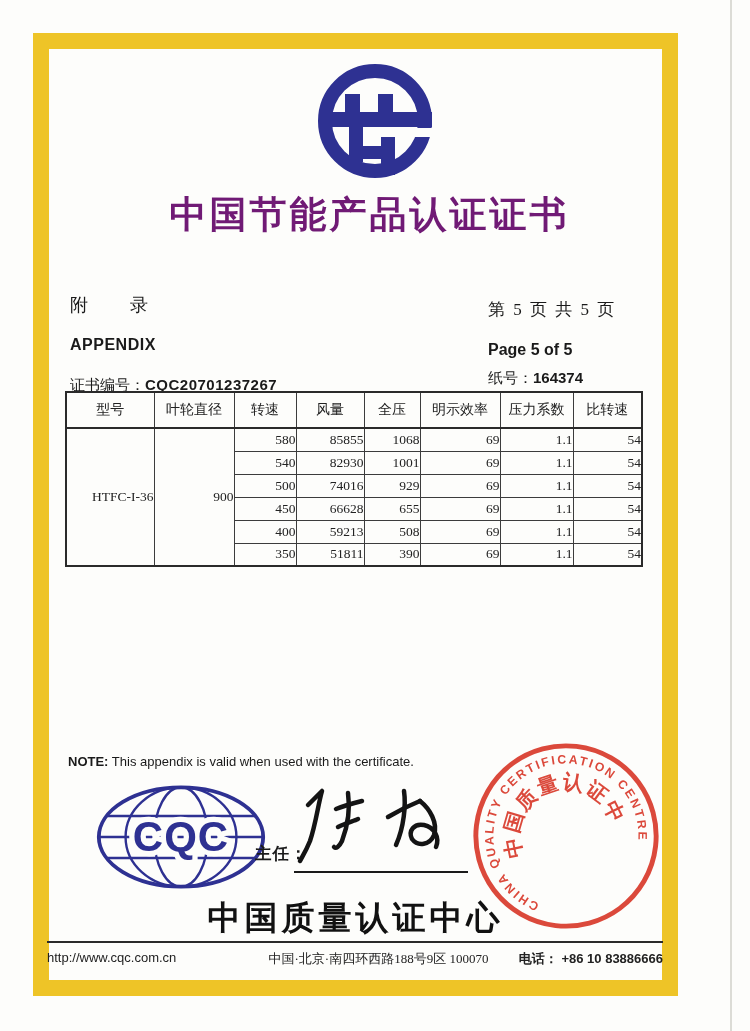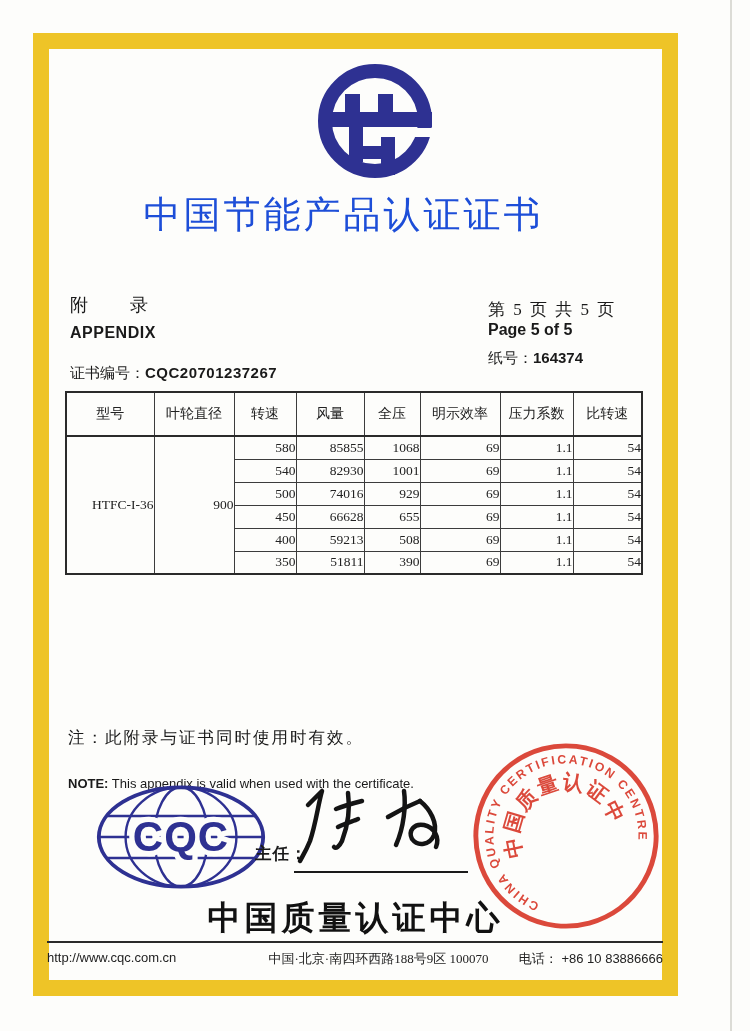--- a/index.html
+++ b/index.html
@@ -6,42 +6,42 @@
   html,body { background:#ffffff; }
   body { font-family:"Liberation Sans","DejaVu Sans",sans-serif; color:#1a1a1a; }
   #paper { position:relative; width:750px; height:1031px; background:#fdfdfb; overflow:hidden; }
 
   .frame { position:absolute; left:33px; top:33px; width:645px; height:963px;
            border:16px solid #EEC427; }
   .paper-edge { position:absolute; right:18px; top:0; width:2px; height:1031px; background:#dcdcd6; }
 
   .logo-box { position:absolute; left:300px; top:60px; width:150px; height:122px; }
 
-  .cert-title { position:absolute; left:37px; top:190px; width:613px; text-align:center;
-                font-size:37px; font-weight:normal; letter-spacing:3px; color:#1d4ed8; }
+  .cert-title { position:absolute; left:63px; top:190px; width:613px; text-align:center;
+                font-size:37px; font-weight:bold; letter-spacing:3px; color:#701a75; }
 
   .meta-left { position:absolute; left:70px; top:293px; }
   .meta-right { position:absolute; left:488px; top:298px; }
   .appendix-cn { font-family:"Liberation Serif","DejaVu Serif",serif; font-size:18px; letter-spacing:2px; }
-  .appendix-en { font-size:16px; font-weight:bold; margin-top:7px; letter-spacing:0.5px; }
+  .appendix-en { font-size:16px; font-weight:bold; margin-top:19px; letter-spacing:0.5px; }
   .cert-line { margin-top:22px; font-size:15px; }
   .cert-line .lbl { font-family:"Liberation Serif","DejaVu Serif",serif; }
   .cert-line .val { font-weight:600; letter-spacing:0.5px; }
   .page-cn { font-family:"Liberation Serif","DejaVu Serif",serif; font-size:17px; letter-spacing:2px; }
-  .page-en { font-size:16px; font-weight:bold; margin-top:0; }
+  .page-en { font-size:16px; font-weight:bold; margin-top:20px; }
   .paper-line { margin-top:10px; font-size:15px; }
   .paper-line .lbl { font-family:"Liberation Serif","DejaVu Serif",serif; }
   .paper-line .val { font-weight:600; }
 
   .spec-table { position:absolute; left:65px; top:391px; width:576px;
                 border-collapse:collapse; table-layout:fixed;
                 font-family:"Liberation Serif","DejaVu Serif",serif; font-size:13.5px; color:#222; }
   .spec-table, .spec-table th, .spec-table td { border:1px solid #3c3c3c; }
   .spec-table { border:2px solid #2a2a2a; }
-  .spec-table th { height:44px; font-weight:normal; font-size:14px; border-bottom:2px solid #2a2a2a; }
+  .spec-table th { height:36px; font-weight:normal; font-size:14px; border-bottom:2px solid #2a2a2a; }
   .spec-table td { height:23px; text-align:right; }
 
   .note-block { position:absolute; left:68px; top:727px; }
   .note-cn { font-family:"Liberation Serif","DejaVu Serif",serif; font-size:16.5px; letter-spacing:2px; }
   .note-en { margin-top:27px; font-size:13px; }
   .note-en .lbl { font-weight:bold; }
 
   .cqc-logo { position:absolute; left:95px; top:783px; width:172px; height:108px; }
 
   .director { position:absolute; left:255px; top:843px; font-size:16.5px; font-weight:600; letter-spacing:1px; }
@@ -51,21 +51,21 @@
   .stamp-box { position:absolute; left:468px; top:738px; width:196px; height:196px; opacity:0.92; }
 
   .org-name { position:absolute; left:49px; top:896px; width:613px; text-align:center;
               font-size:33px; font-weight:bold; letter-spacing:4px; color:#111; }
 
   .footer-rule { position:absolute; left:47px; top:941px; width:616px; height:2px; background:#2a2a2a; }
   .footer { position:absolute; left:47px; top:950px; width:616px; font-size:13px; color:#222; }
   .footer .f-url { position:absolute; left:0; top:0; }
   .footer .f-addr { position:absolute; left:0; top:0; width:100%; text-align:center;
                     font-family:"Liberation Serif","DejaVu Serif",serif;padding-left:47px; }
-  .footer .f-tel { position:absolute; right:0; top:0; }
+  .footer .f-tel { position:absolute; right:0; top:0;font-weight:bold; }
 </style>
 </head>
 <body>
 
 <div id="paper">
 
   <div class="frame"></div>
   <div class="paper-edge"></div>
 
   <div class="logo-box">
@@ -170,21 +170,20 @@
         <td>51811</td>
         <td>390</td>
         <td>69</td>
         <td>1.1</td>
         <td>54</td>
       </tr>
     </tbody>
   </table>
 
   <div class="note-block">
-    <div class="note-cn">注：此附录与证书同时使用时有效。</div>
     <div class="note-en">
       <span class="lbl">NOTE:</span><span> This appendix is valid when used with the certificate.</span>
     </div>
   </div>
 
   <div class="cqc-logo">
     <svg viewBox="0 0 180 112" width="172" height="108">
       <g stroke="#2E3192" fill="none" stroke-width="3">
         <ellipse cx="90" cy="56" rx="86" ry="52" stroke-width="4"></ellipse>
         <line x1="13" y1="34" x2="167" y2="34" stroke-width="2.5"></line>

